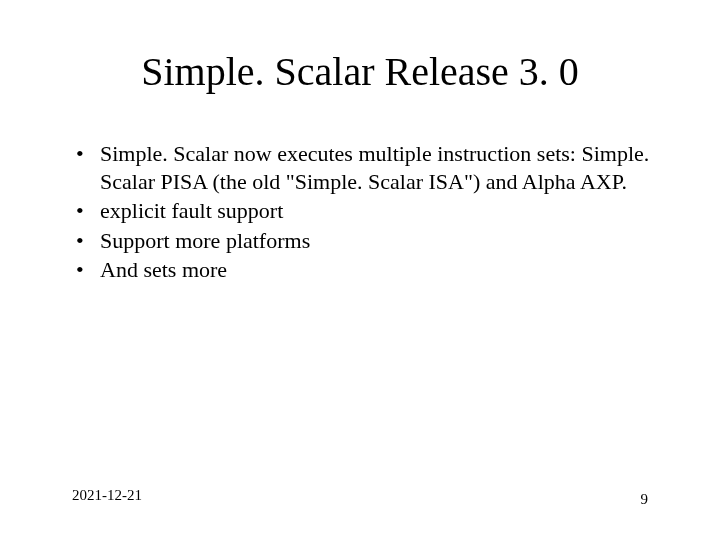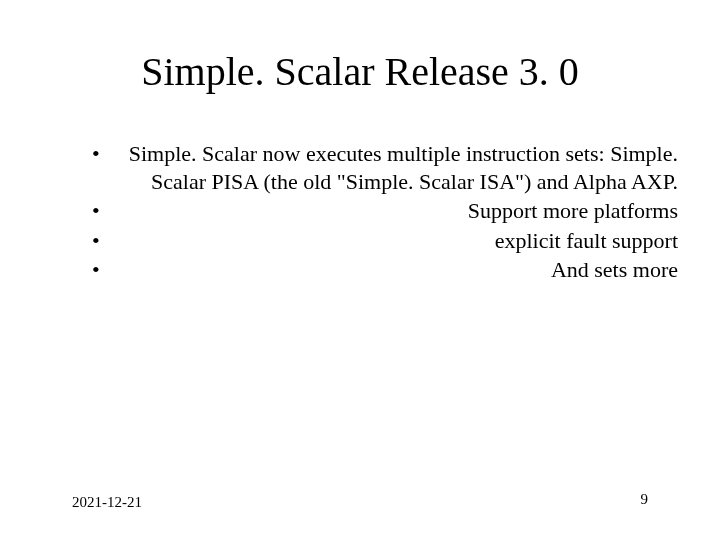--- a/index.html
+++ b/index.html
@@ -23,25 +23,24 @@
     top: 48px;
     left: 0;
     width: 720px;
     text-align: center;
     font-size: 40px;
     font-weight: normal;
   }
   .body {
     position: absolute;
     top: 140px;
-    left: 88px;
+    left: 72px;
     width: 590px;
     font-size: 22px;
     line-height: 1.25;
-    text-align: right;
   }
   .body ul {
     margin: 0;
     padding: 0;
     list-style: none;
   }
   .body li {
     position: relative;
     padding-left: 28px;
     margin-bottom: 2px;
@@ -49,42 +48,42 @@
   .body li::before {
     content: "•";
     position: absolute;
     left: 4px;
     top: 0;
     font-size: 22px;
   }
   .footer-date {
     position: absolute;
     left: 72px;
-    bottom: 29px;
+    bottom: 36px;
     font-size: 15px;
   }
   .footer-page {
     position: absolute;
     right: 72px;
     bottom: 32px;
     font-size: 15px;
   }
 </style>
 </head>
 <body>
 
 <div class="slide">
 
   <div class="title">Simple. Scalar Release 3. 0</div>
 
   <div class="body">
     <ul>
       <li>Simple. Scalar now executes multiple instruction sets: Simple. Scalar PISA (the old "Simple. Scalar ISA") and Alpha AXP.</li>
+      <li>explicit fault support</li>
       <li>Support more platforms</li>
-      <li>explicit fault support</li>
       <li>And sets more</li>
     </ul>
   </div>
 
   <div class="footer-date">2021-12-21</div>
   <div class="footer-page">9</div>
 
 </div>
 
 </body></html>

